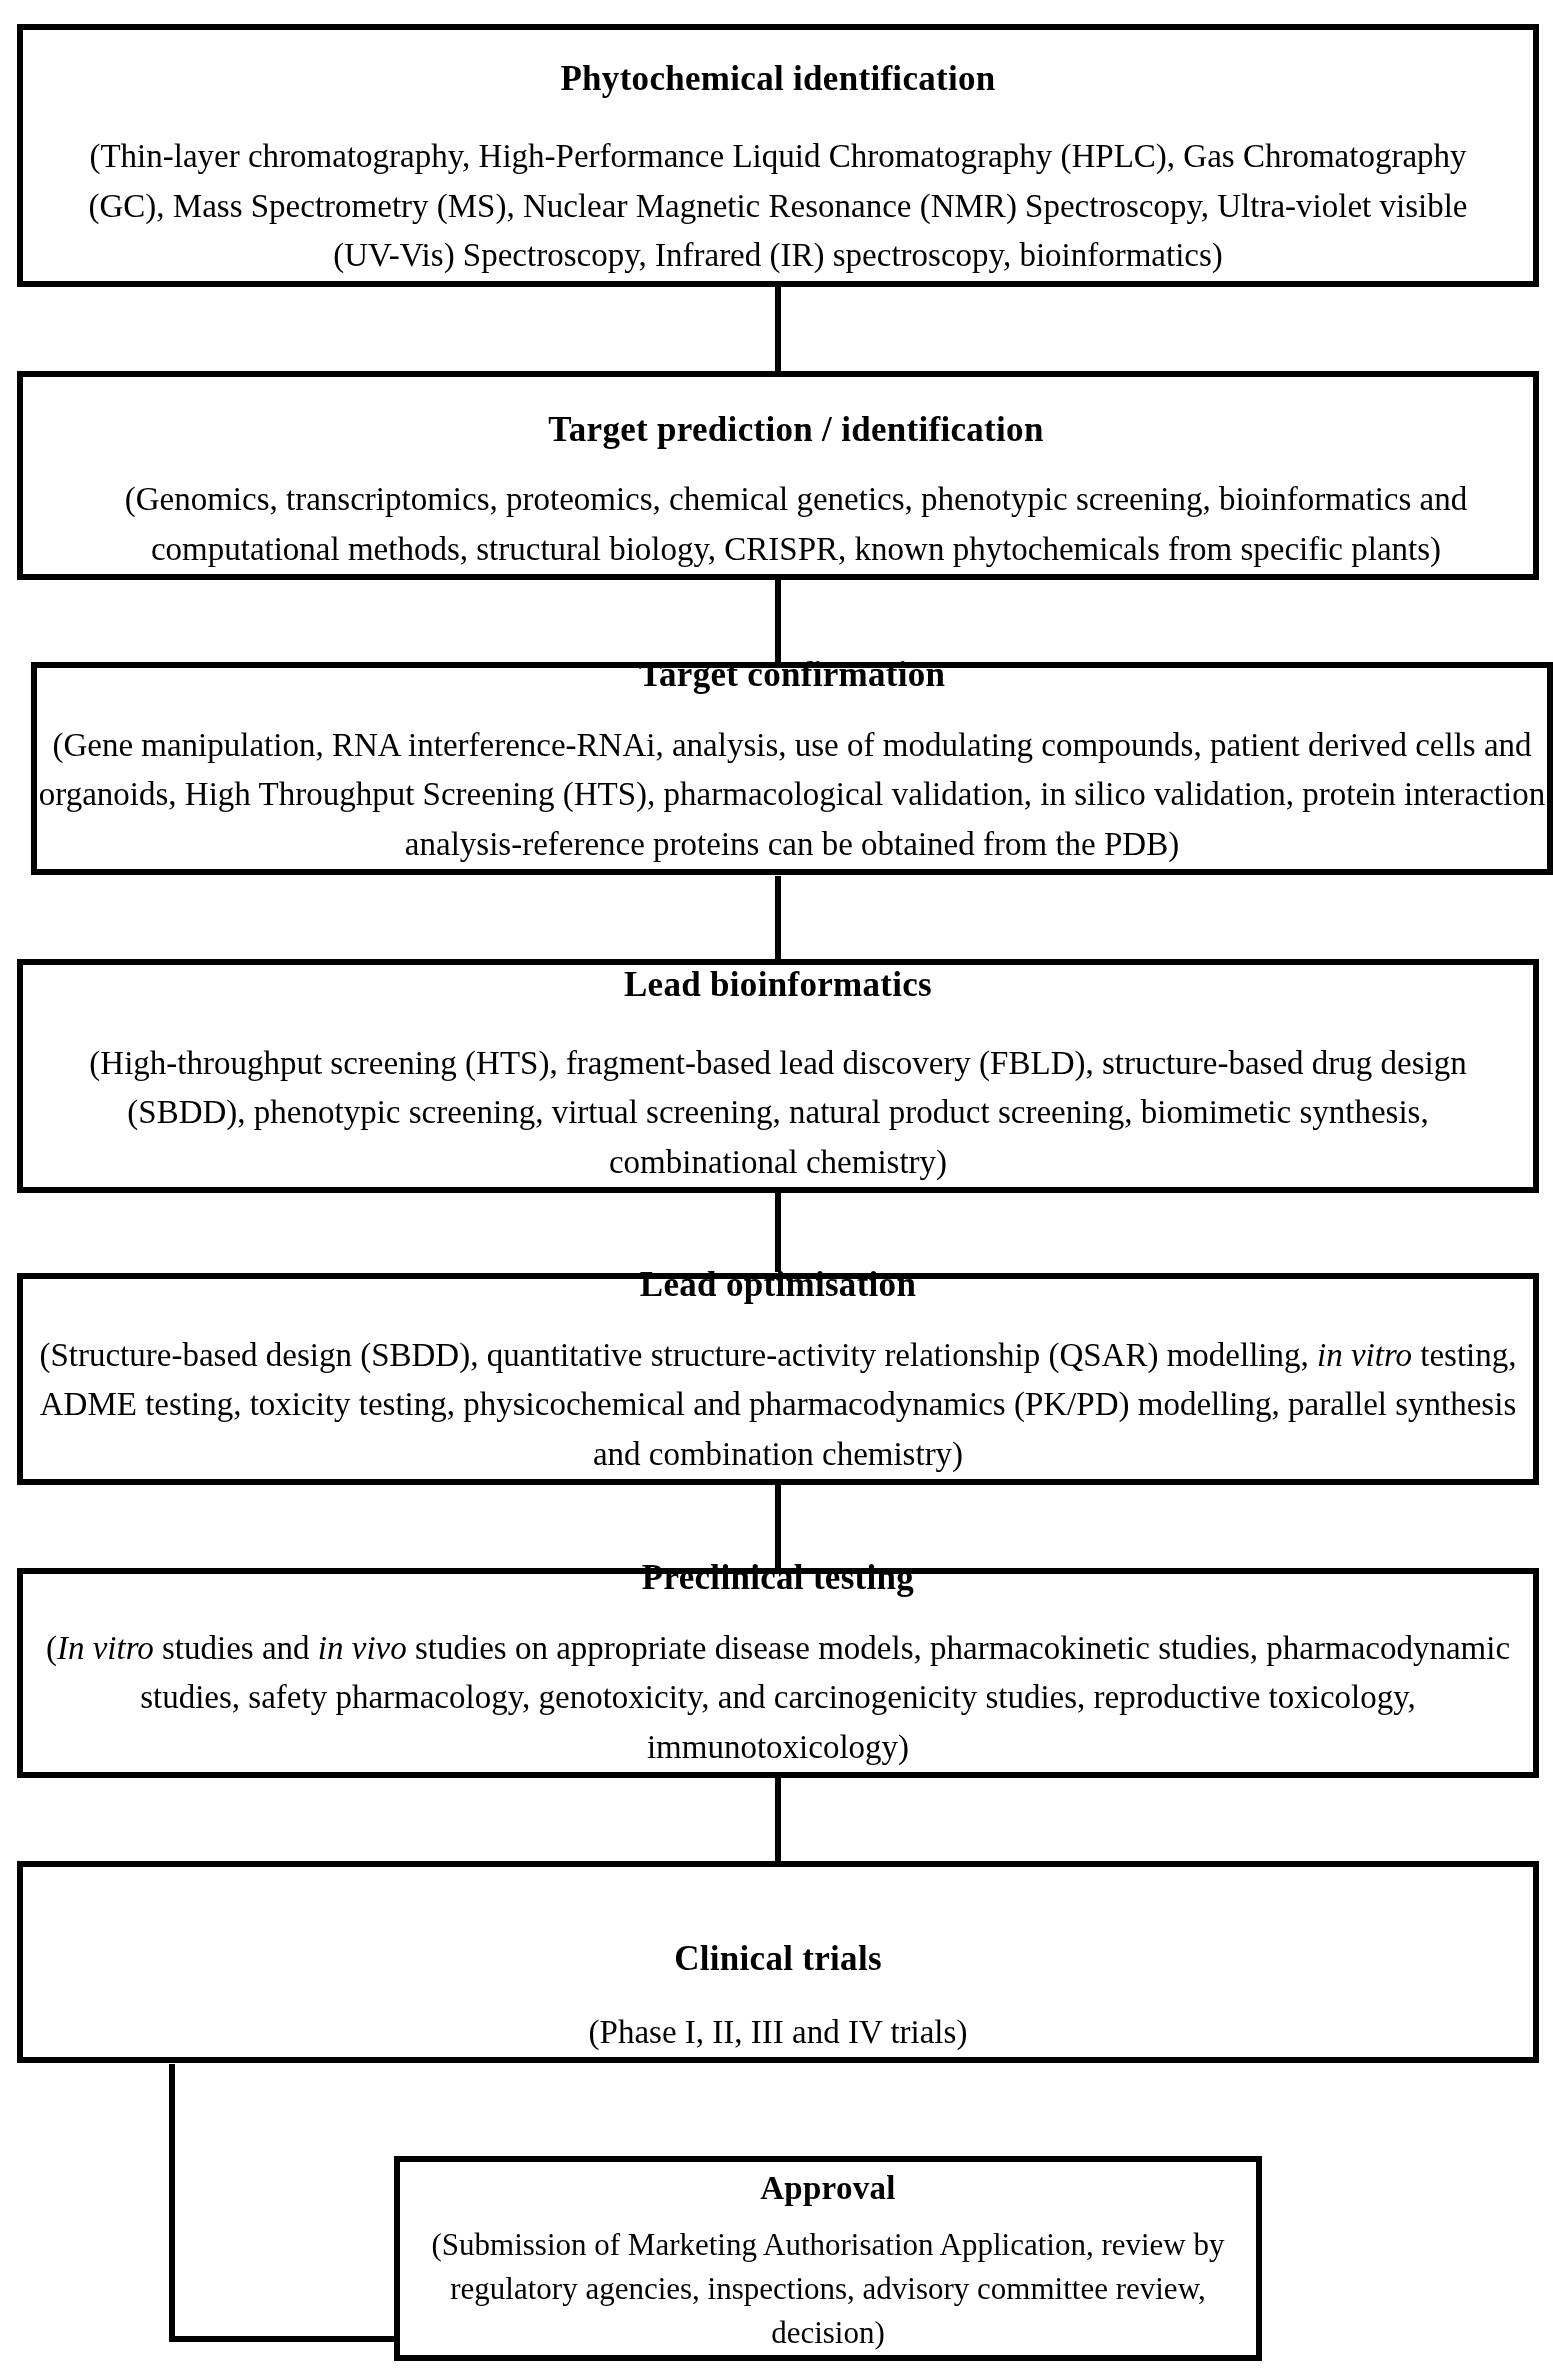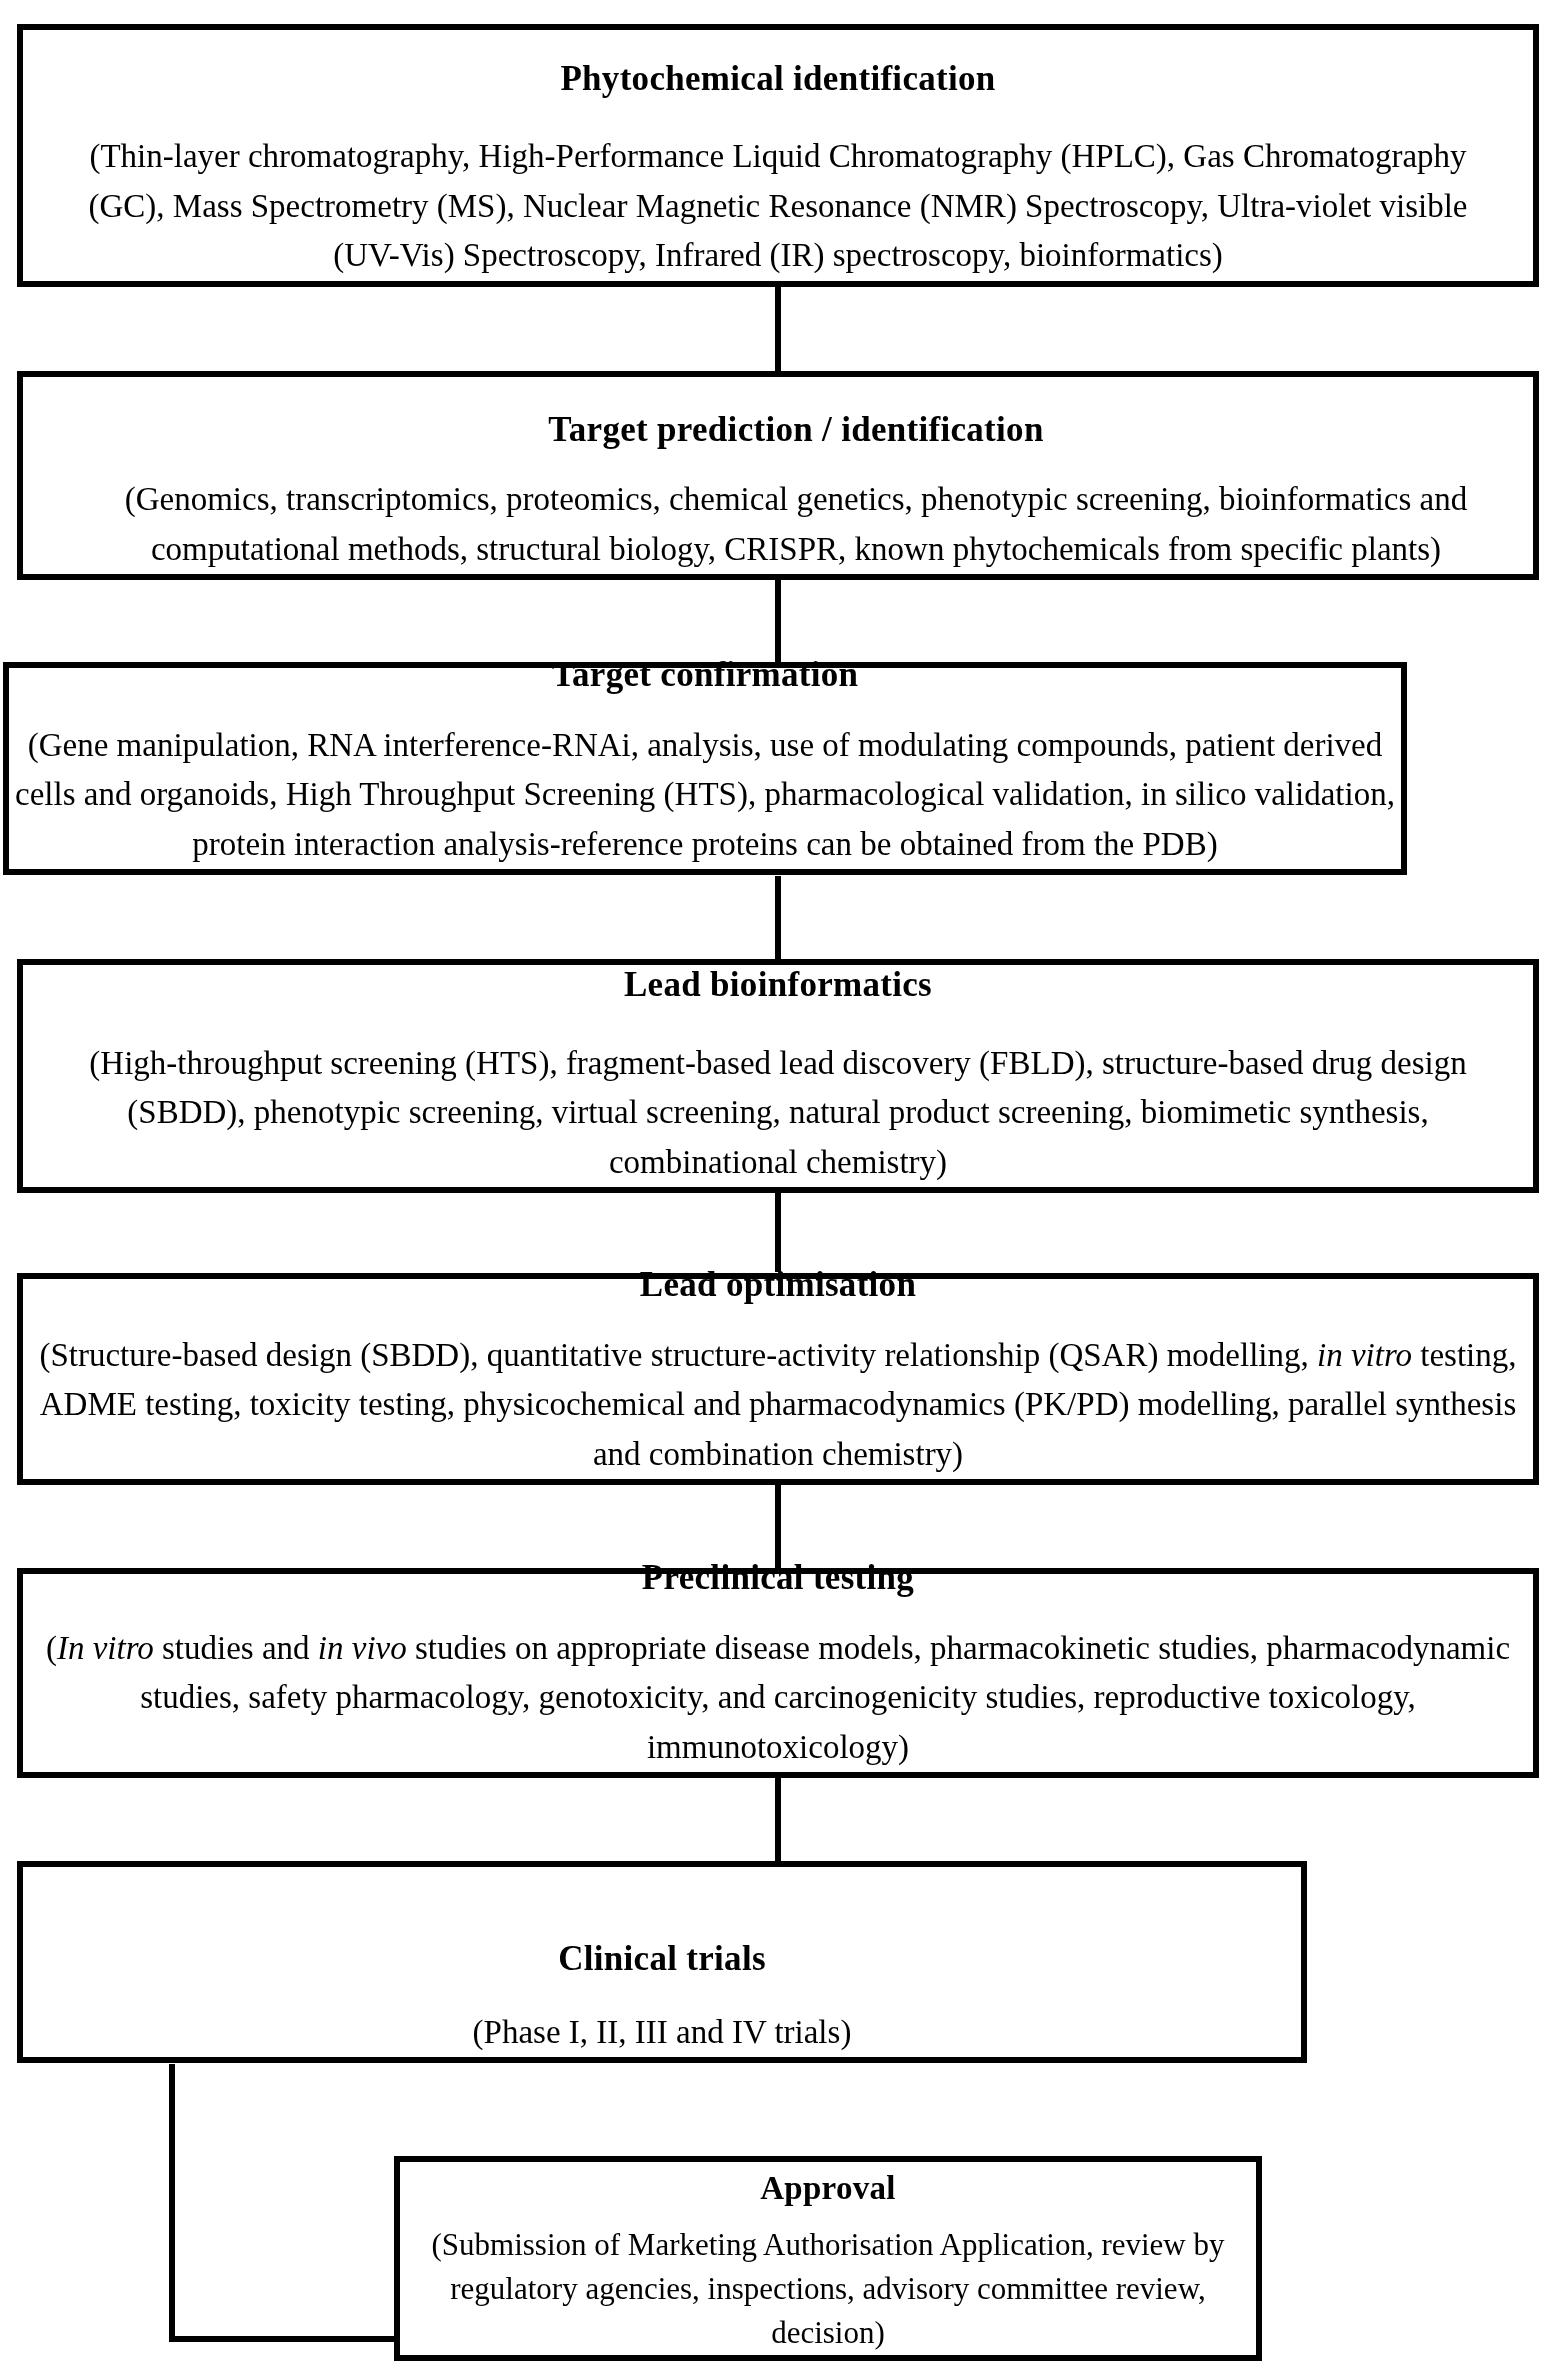--- a/index.html
+++ b/index.html
@@ -35,29 +35,29 @@
   .it{font-style:italic;}
   .connector{
     position:absolute;
     background:#000000;
   }
   
   .b1{left:17px;top:23.6px;width:1522px;height:263px;}
   .b1 .body{max-width:1395px;}
   .b2{left:17px;top:371px;width:1522px;height:209px;padding-left:36px;}
   .b2 .body{max-width:1518px;margin-top:25px;}
-  .b3{left:3px;top:662px;width:1404px;height:213px;}
+  .b3{left:31px;top:662px;width:1522px;height:213px;}
   .b3 .body{max-width:1507px;margin-top:25px;}
   .b4{left:17px;top:959px;width:1522px;height:234px;}
   .b4 .body{max-width:1440px;}
   .b5{left:17px;top:1273px;width:1522px;height:212px;}
   .b5 .body{max-width:1507px;margin-top:25px;}
   .b6{left:17px;top:1568px;width:1522px;height:210px;}
   .b6 .body{max-width:1473px;margin-top:25px;}
-  .b7{left:17px;top:1861px;width:1290px;height:202px;}
+  .b7{left:17px;top:1861px;width:1522px;height:202px;}
   .b7 .body{margin-top:28px;}
   .b8{left:394px;top:2156px;width:868px;height:205px;}
   .b8 .title{font-size:33px;}
   .b8 .body{max-width:849px;font-size:31px;line-height:1.42;margin-top:14.6px;}
   
   .c1{left:775px;top:287px;width:5.6px;height:84px;}
   .c2{left:775px;top:580px;width:5.6px;height:82px;}
   .c3{left:775px;top:876px;width:5.6px;height:83px;}
   .c4{left:775px;top:1193px;width:5.6px;height:79px;}
   .c5{left:775px;top:1485px;width:5.6px;height:83px;}

